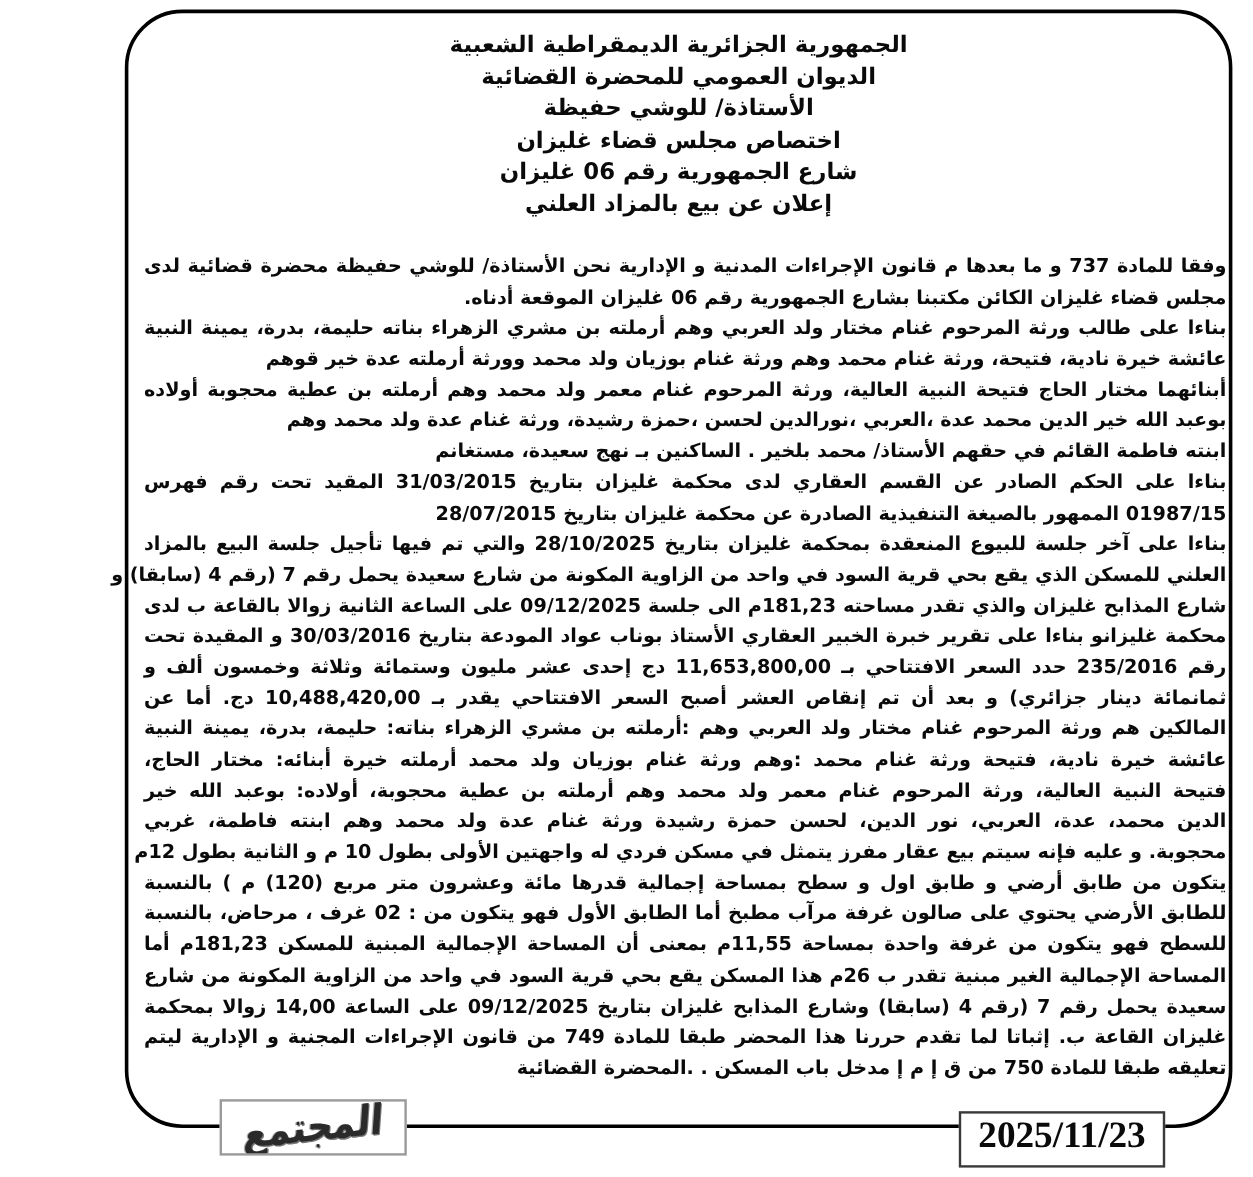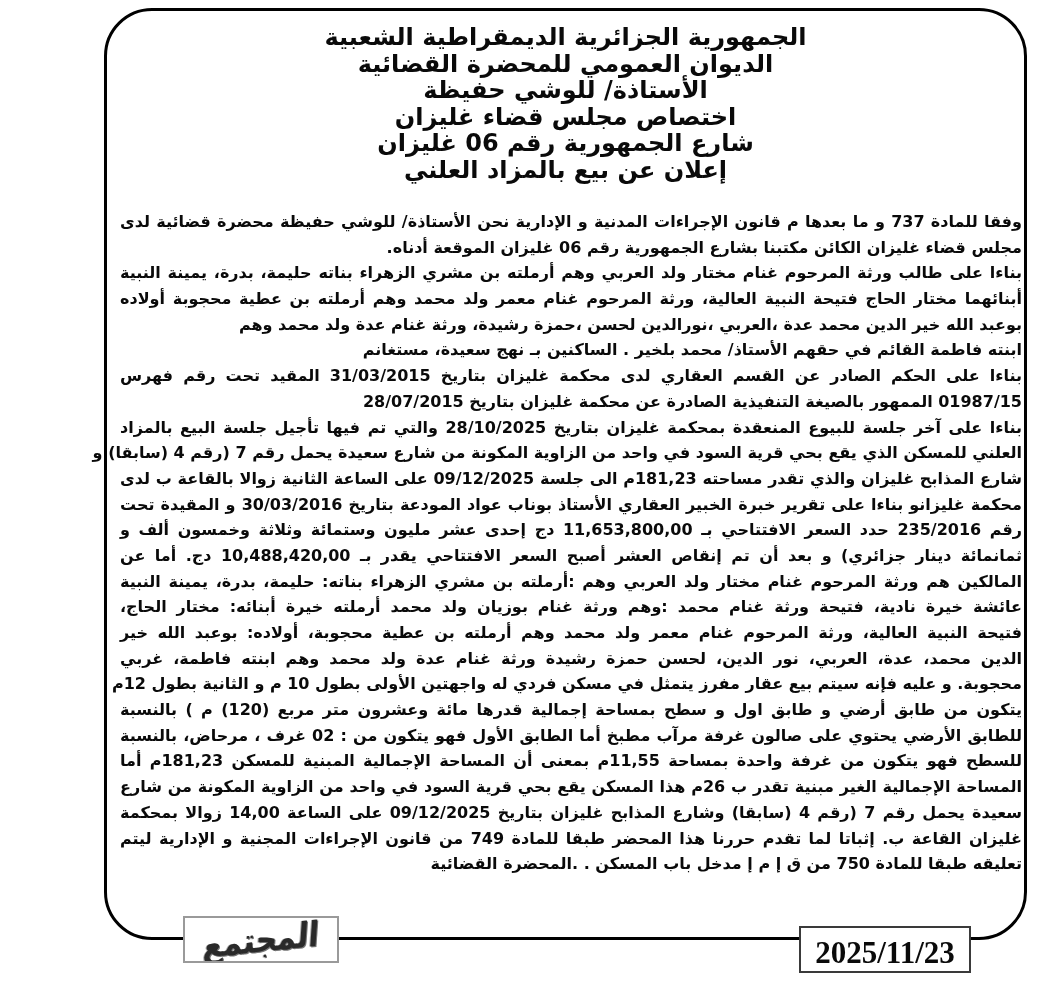--- a/index.html
+++ b/index.html
@@ -24,21 +24,21 @@
     background: #fff;
   }
   .doc-header {
     position: absolute;
     top: 24px;
     left: 104px;
     width: 923px;
     direction: rtl;
     text-align: center;
     font-weight: bold;
-    font-size: 24px;
+    font-size: 19px;
     line-height: 26.5px;
     color: #0a0a0a;
   }
   .doc-body {
     position: absolute;
     top: 209px;
     left: 120px;
     width: 902px;
     direction: rtl;
     font-weight: bold;
@@ -75,21 +75,21 @@
   }
   .date-box {
     position: absolute;
     left: 799px;
     top: 926px;
     width: 172px;
     height: 47px;
     background: #fff;
     border: 2px solid #3a3a3a;
     display: flex;
-    align-items: flex-end;
+    align-items: flex-start;
     justify-content: center;
     z-index: 2;
     font-family: "Liberation Serif", serif;
     font-weight: bold;
     font-size: 31px;
     color: #0a0a0a;
   }
 </style>
 </head>
 <body>
@@ -104,20 +104,21 @@
     <div>الأستاذة/ للوشي حفيظة</div>
     <div>اختصاص مجلس قضاء غليزان</div>
     <div>شارع الجمهورية رقم 06 غليزان</div>
     <div>إعلان عن بيع بالمزاد العلني</div>
   </div>
 
   <div class="doc-body">
     <div class="bl jst">وفقا للمادة 737 و ما بعدها م قانون الإجراءات المدنية و الإدارية نحن الأستاذة/ للوشي حفيظة محضرة قضائية لدى</div>
     <div class="bl ctr">مجلس قضاء غليزان الكائن مكتبنا بشارع الجمهورية رقم 06 غليزان الموقعة أدناه.</div>
     <div class="bl jst">بناءا على طالب ورثة المرحوم غنام مختار ولد العربي وهم أرملته بن مشري الزهراء بناته حليمة، بدرة، يمينة النبية</div>
+    <div class="bl ctr">عائشة خيرة نادية، فتيحة، ورثة غنام محمد وهم ورثة غنام بوزيان ولد محمد وورثة أرملته عدة خير قوهم</div>
     <div class="bl jst">أبنائهما مختار الحاج فتيحة النبية العالية، ورثة المرحوم غنام معمر ولد محمد وهم أرملته بن عطية محجوبة أولاده</div>
     <div class="bl ctr">بوعبد الله خير الدين محمد عدة ،العربي ،نورالدين لحسن ،حمزة رشيدة، ورثة غنام عدة ولد محمد وهم</div>
     <div class="bl ctr">ابنته فاطمة القائم في حقهم الأستاذ/ محمد بلخير . الساكنين بـ نهج سعيدة، مستغانم</div>
     <div class="bl jst">بناءا على الحكم الصادر عن القسم العقاري لدى محكمة غليزان بتاريخ 31/03/2015 المقيد تحت رقم فهرس</div>
     <div class="bl ctr">01987/15 الممهور بالصيغة التنفيذية الصادرة عن محكمة غليزان بتاريخ 28/07/2015</div>
     <div class="bl jst">بناءا على آخر جلسة للبيوع المنعقدة بمحكمة غليزان بتاريخ 28/10/2025 والتي تم فيها تأجيل جلسة البيع بالمزاد</div>
     <div class="bl jst">العلني للمسكن الذي يقع بحي قرية السود في واحد من الزاوية المكونة من شارع سعيدة يحمل رقم 7 (رقم 4 (سابقا) و</div>
     <div class="bl jst">شارع المذابح غليزان والذي تقدر مساحته 181,23م الى جلسة 09/12/2025 على الساعة الثانية زوالا بالقاعة ب لدى</div>
     <div class="bl jst">محكمة غليزانو بناءا على تقرير خبرة الخبير العقاري الأستاذ بوناب عواد المودعة بتاريخ 30/03/2016 و المقيدة تحت</div>
     <div class="bl jst">رقم 235/2016 حدد السعر الافتتاحي بـ 11,653,800,00 دج إحدى عشر مليون وستمائة وثلاثة وخمسون ألف و</div>

